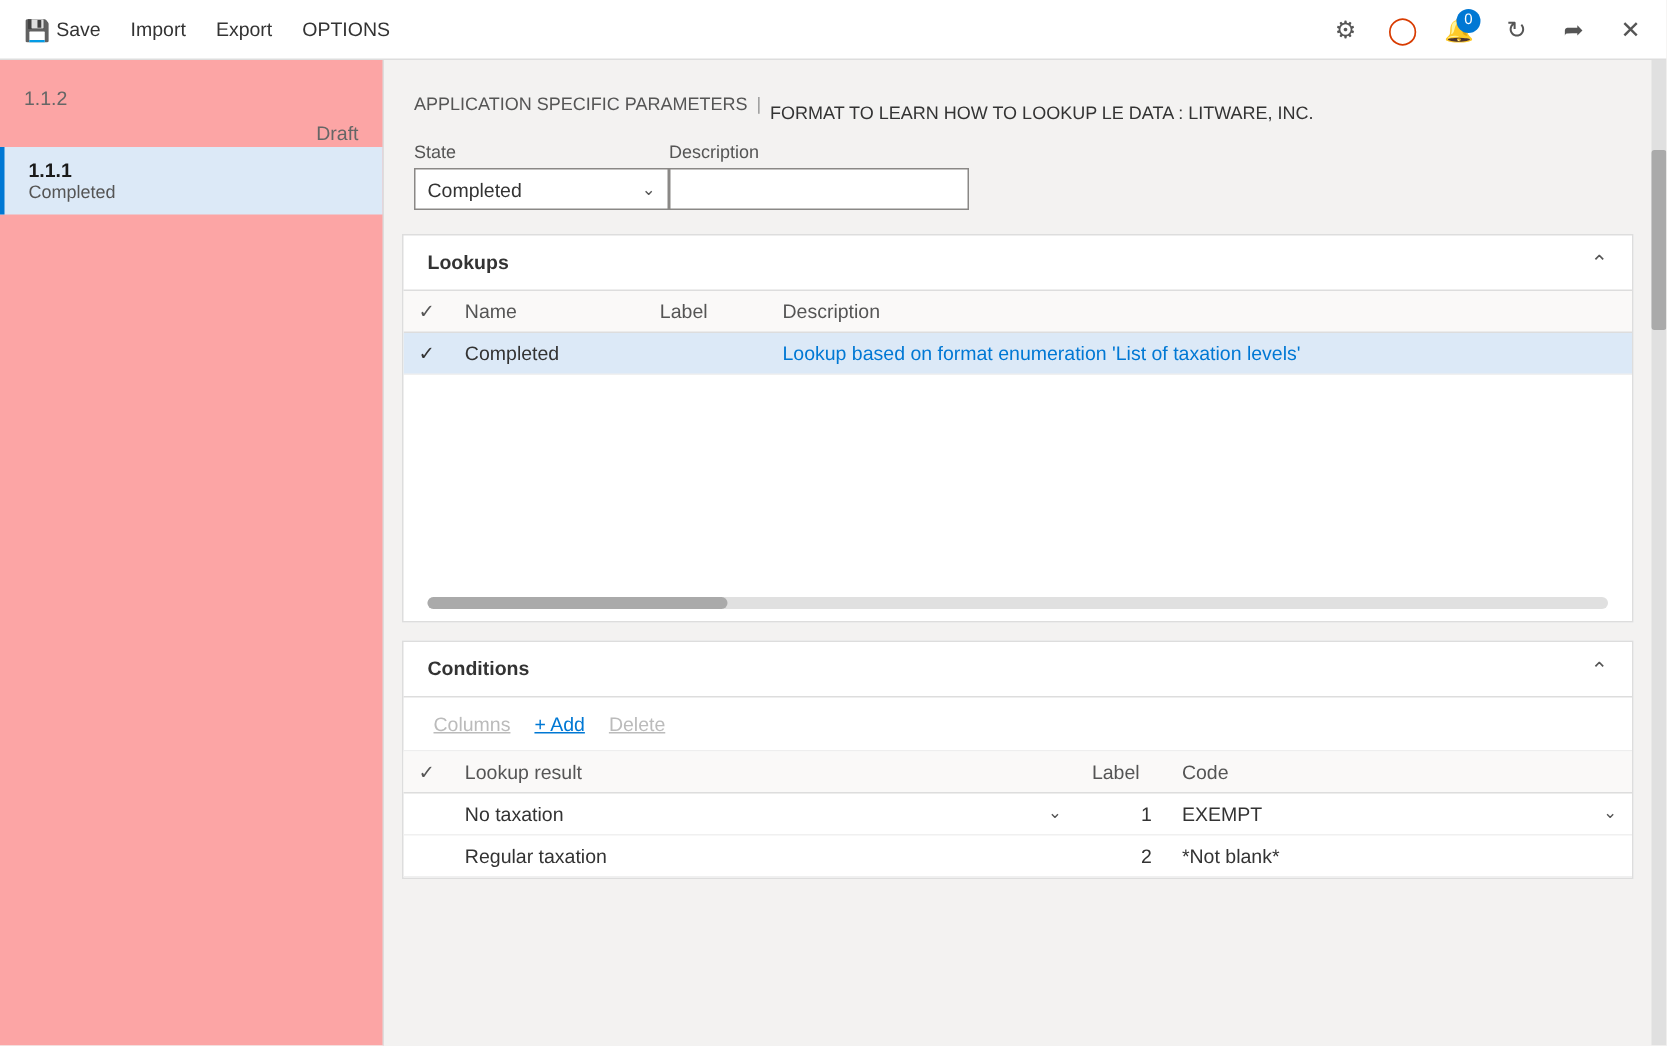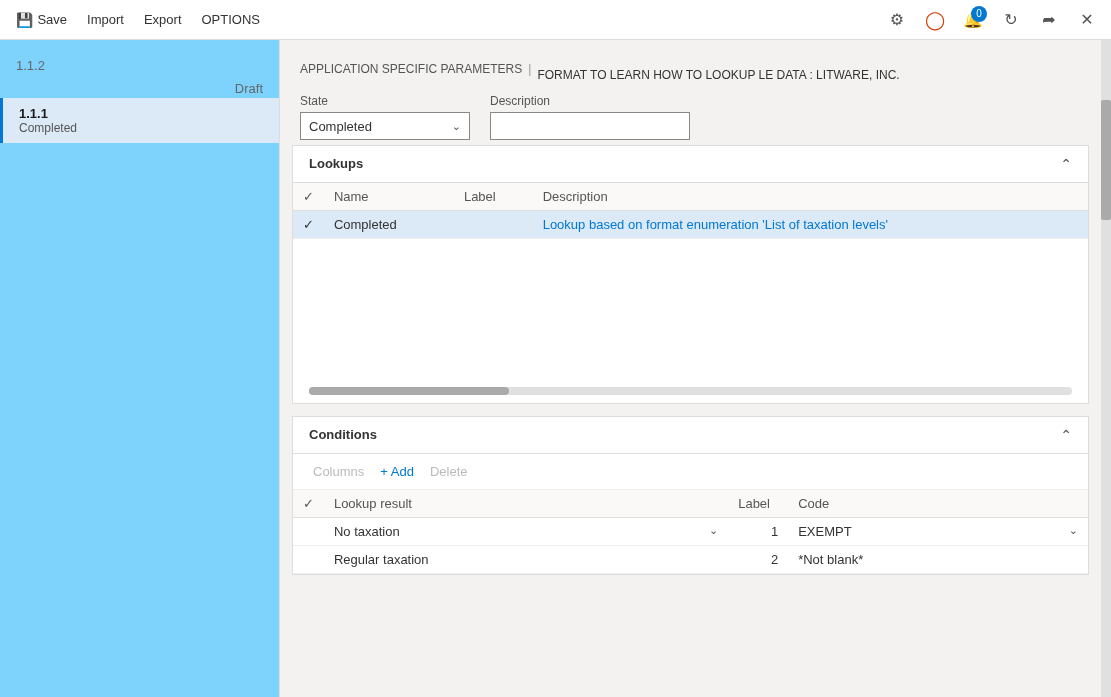--- a/index.html
+++ b/index.html
@@ -28,21 +28,21 @@
       background: #0078d4; color: #fff; border-radius: 50%;
       width: 16px; height: 16px; font-size: 10px;
       display: flex; align-items: center; justify-content: center;
     }
 
     
     .main-layout { display: flex; height: calc(697px - 40px); }
 
     
     .sidebar {
-      width: 280px; background: #7dd3fc; border-right: 1px solid #ddd;
+      width: 256px; background: #fca5a5; border-right: 1px solid #ddd;
       padding: 12px 0; flex-shrink: 0;
     }
     .sidebar-draft {
       padding: 6px 16px; color: #666; font-size: 13px;
     }
     .sidebar-item {
       padding: 8px 16px; cursor: pointer; background: #dce9f7;
       border-left: 3px solid #0078d4;
     }
     .sidebar-item-version { font-weight: 600; font-size: 13px; color: #1a1a1a; }
@@ -53,21 +53,21 @@
     .content-header {
       background: #f3f2f1; padding: 16px 20px 8px 20px;
       font-size: 12px; color: #555; display: flex; align-items: center; gap: 6px;
     }
     .content-header-sep { color: #999; }
     .content-header-link { color: #555; }
     .content-header-active { color: #333; font-weight: 500; margin-top: 12px; }
 
     
     .state-row {
-      padding: 4px 20px 5px 20px; display: flex; gap: 20px; align-items: flex-end;
+      padding: 4px 20px 16px 20px; display: flex; align-items: flex-end;
     }
     .field-group { display: flex; flex-direction: column; gap: 4px; }
     .field-label { font-size: 12px; color: #555; }
     .field-select {
       width: 170px; height: 28px; border: 1px solid #8a8886;
       background: #fff; padding: 0 8px; font-size: 13px;
       display: flex; align-items: center; justify-content: space-between;
       cursor: pointer;
     }
     .field-input {
@@ -120,21 +120,21 @@
     }
 
     
     .conditions-toolbar {
       display: flex; align-items: center; gap: 8px;
       padding: 8px 16px; border-bottom: 1px solid #eee;
     }
     .cond-btn {
       background: none; border: none; cursor: pointer;
       font-size: 13px; color: #555; padding: 2px 4px;
-      display: flex; align-items: center; gap: 2px;
+      display: flex; align-items: center; gap: 2px; text-decoration: underline;
     }
     .cond-btn.disabled { color: #bbb; cursor: default; }
     .cond-btn-add { color: #0078d4; }
 
     .conditions-table {
       width: 100%; border-collapse: collapse; font-size: 13px;
     }
     .conditions-table th {
       text-align: left; padding: 6px 10px;
       border-bottom: 1px solid #ddd; color: #555; font-weight: 400;

